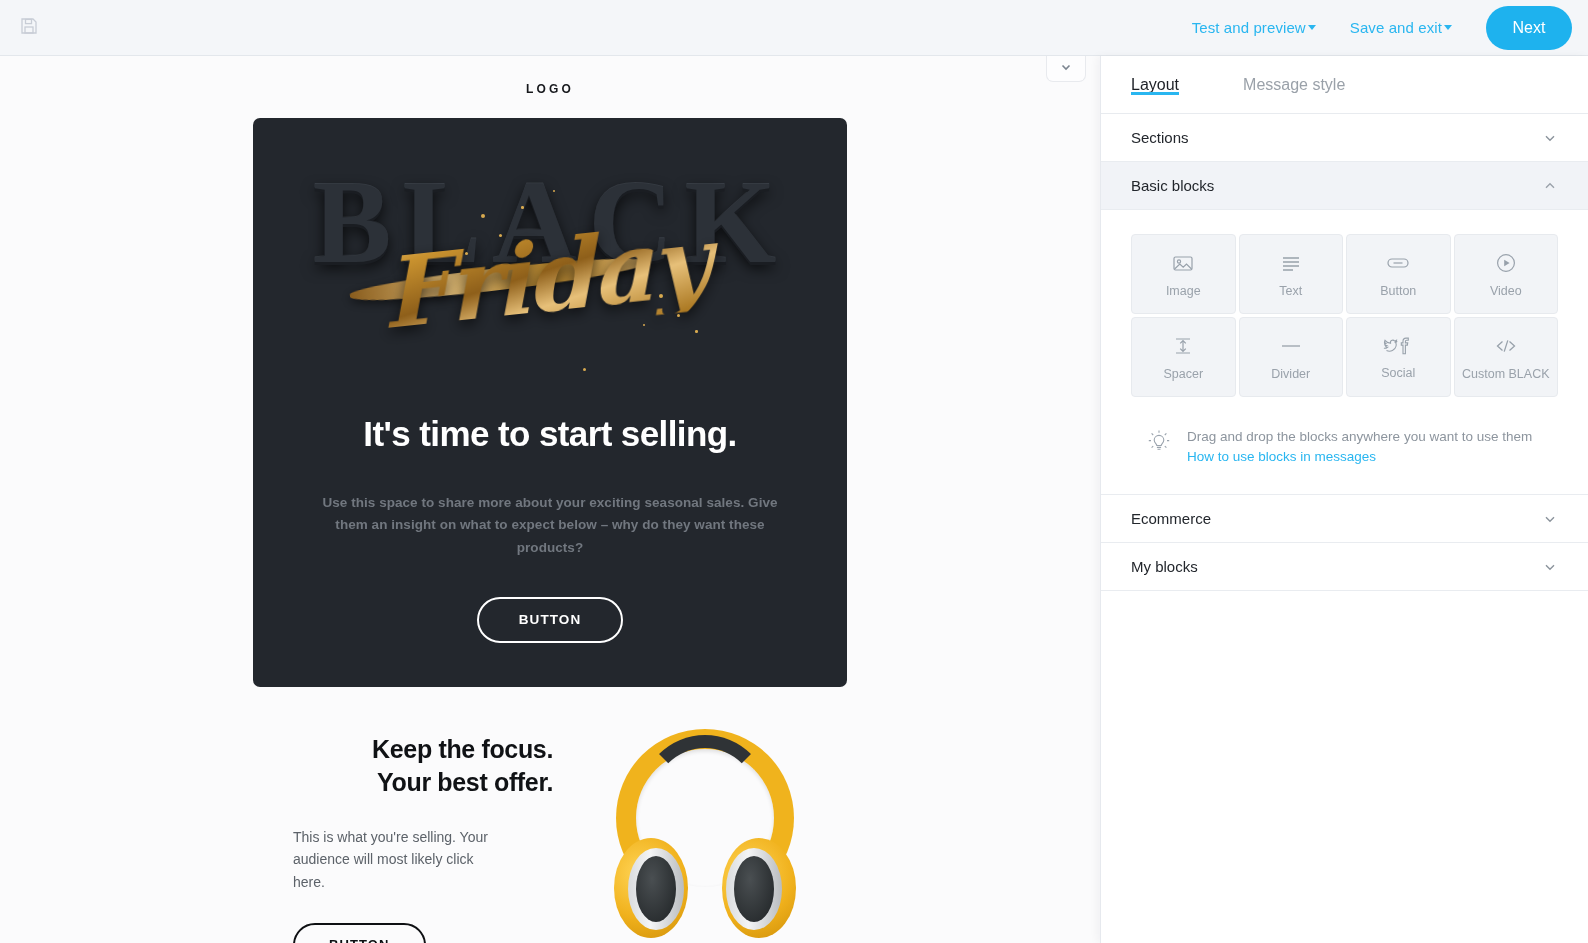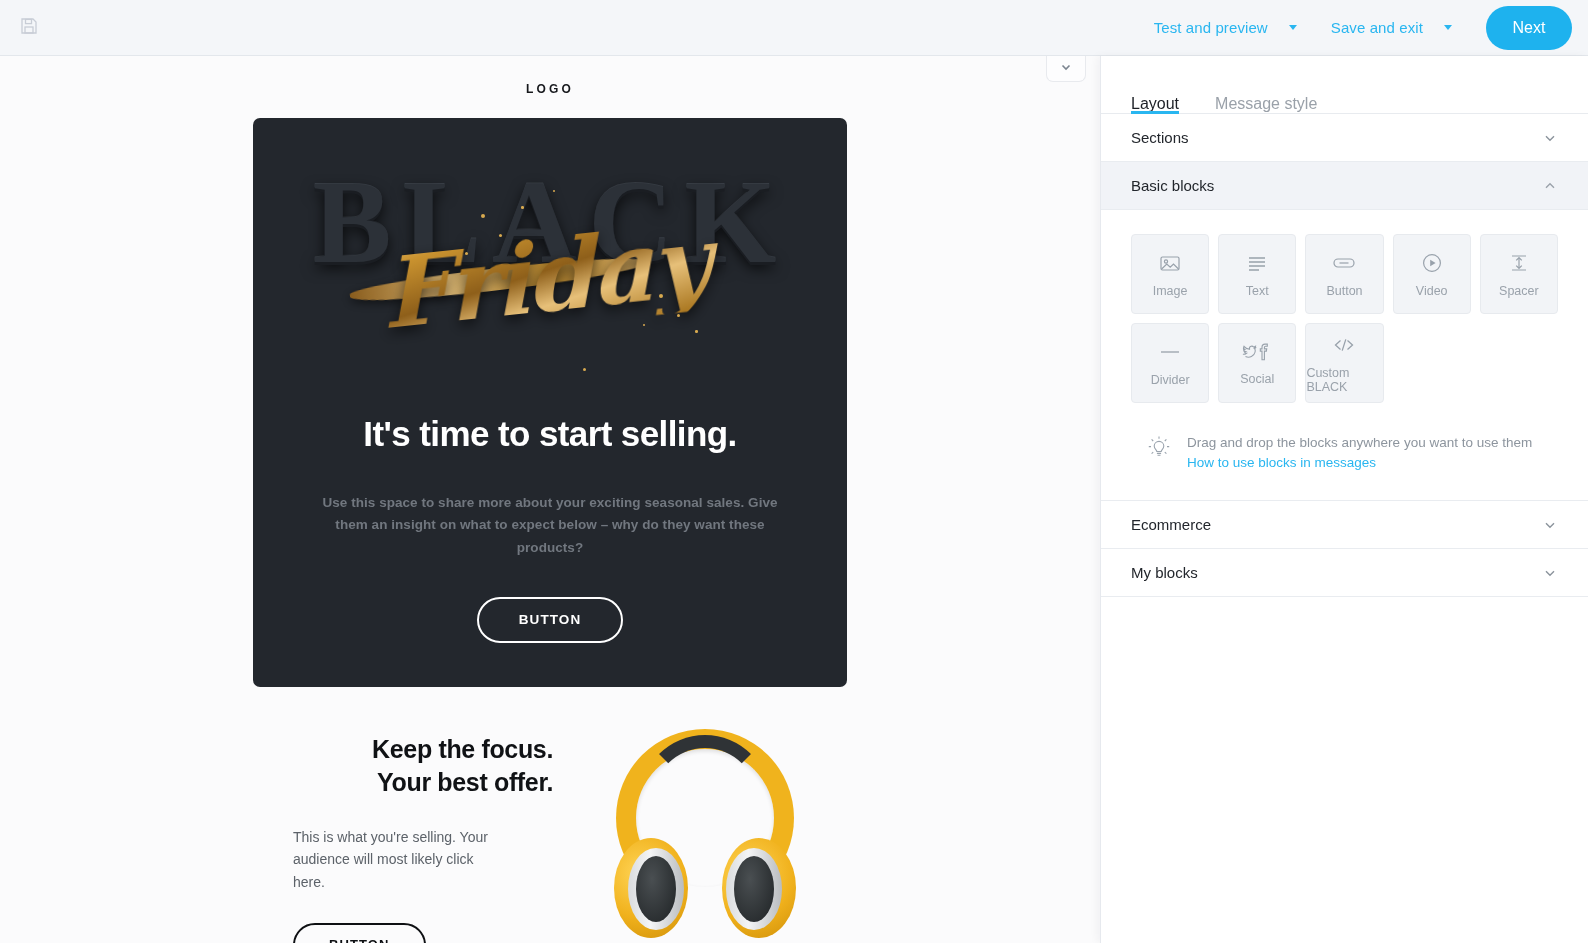--- a/index.html
+++ b/index.html
@@ -20,21 +20,21 @@
     padding: 0 16px 0 12px;
   }
   .save-icon-btn {
     width: 34px; height: 34px;
     display: flex; align-items: center; justify-content: center;
     color: #c8cdd6;
   }
   .topbar-spacer { flex: 1; }
   .top-link {
     color: #29b6f0; font-size: 15px; letter-spacing: .1px;
-    display: inline-flex; align-items: center; gap: 21px;
+    display: inline-flex; align-items: center; gap: 2px;
     margin-right: 34px; white-space: nowrap;
   }
   .caret-dn {
     width: 0; height: 0;
     border-left: 4.5px solid transparent;
     border-right: 4.5px solid transparent;
     border-top: 5px solid #29b6f0;
     display: inline-block;
   }
   .next-btn {
@@ -205,23 +205,24 @@
   
   .panel {
     flex: 1; background: #ffffff;
     border-left: 1px solid #e6e9ee;
     display: flex; flex-direction: column;
     box-shadow: -3px 0 8px rgba(20,30,50,.045);
     z-index: 4;
   }
   .tabs {
     height: 58px; flex: 0 0 58px;
-    display: flex; align-items: flex-end;
+    display: flex; align-items: center;
     border-bottom: 1px solid #e8ebef;
     padding: 0 30px;
+    gap: 28px;
   }
   .tab {
     display: flex; align-items: center;
     font-size: 16px; color: #9aa1a9;
     margin-right: 36px; position: relative;
   }
   .tab.active { color: #1d2026; }
   .tab.active::after {
     content: ""; position: absolute; left: 0; right: 0; bottom: -1px;
     height: 3px; background: #29b6f0;
@@ -234,22 +235,22 @@
     background: #ffffff;
   }
   .accordion-head.open { background: #f1f3f7; }
   .accordion-head .ttl { flex: 1; }
   .chev { color: #8b939c; display: flex; }
   .chev.up { transform: rotate(180deg); color: #9aa1aa; }
 
   .blocks-body { padding: 24px 30px 0; background: #ffffff; }
   .block-grid {
     display: grid;
-    grid-template-columns: repeat(5, 1fr);
-    gap: 9px;
+    grid-template-columns: repeat(4, 1fr);
+    gap: 3px;
   }
   .block-card {
     background: #f2f4f7;
     border: 1px solid #e7eaee;
     border-radius: 4px;
     height: 80px;
     display: flex; flex-direction: column;
     align-items: center; justify-content: center; gap: 9px;
     color: #a3abb4;
   }

